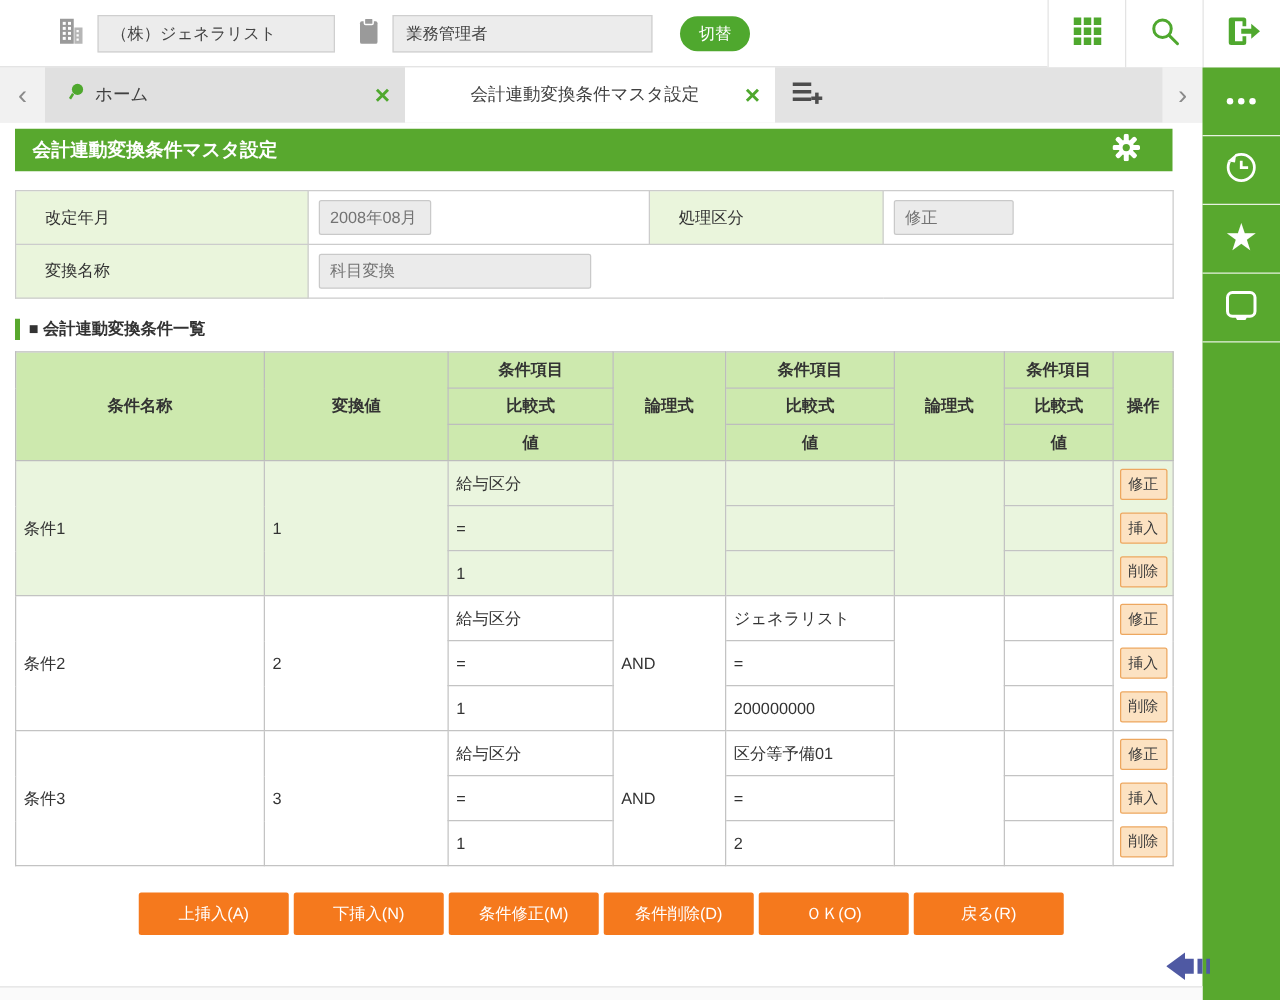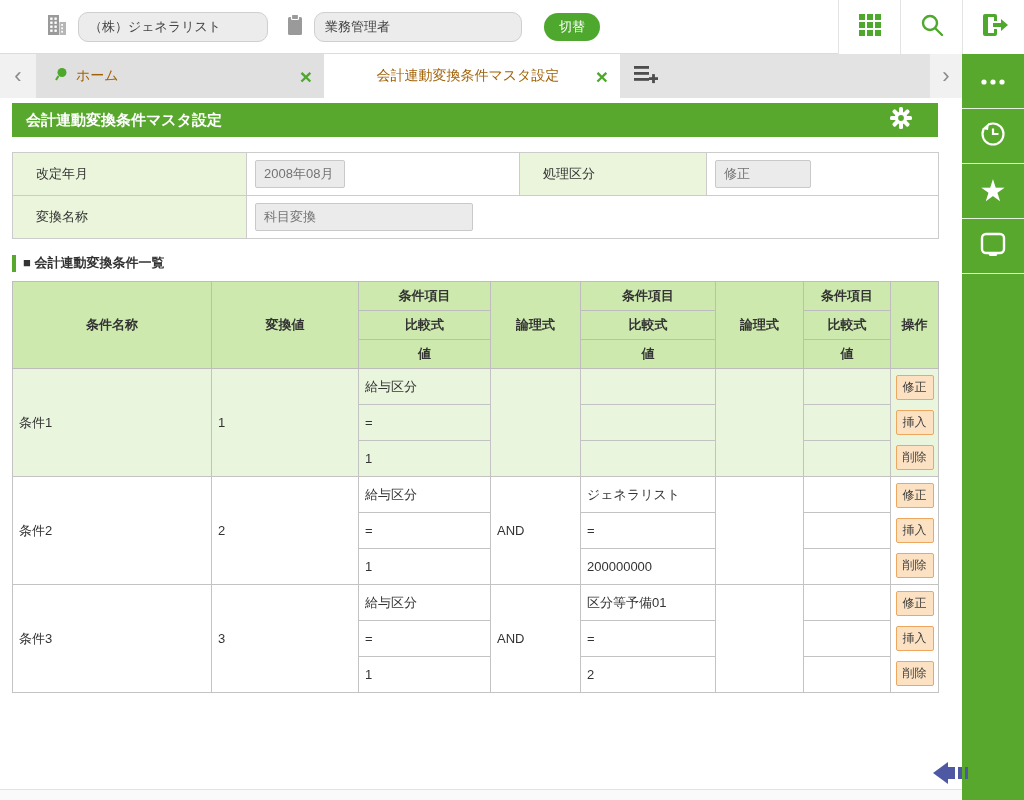--- a/index.html
+++ b/index.html
@@ -3,35 +3,35 @@
 <meta charset="utf-8">
 <style>
   * { margin:0; padding:0; box-sizing:border-box; }
   html,body { width:1024px; height:800px; }
   body { font-family:"Liberation Sans","DejaVu Sans",sans-serif; background:#fff; overflow:hidden; }
   .app { position:relative; width:1024px; height:800px; background:#fff; }
 
   
   .topbar { position:absolute; top:0; left:0; width:1024px; height:54px; background:#fff; border-bottom:1px solid #dcdcdc; }
   .topbar-left { position:absolute; left:46px; top:0; height:54px; display:flex; align-items:center; gap:10px; }
-  .field { height:30px; background:#ececec; border:1px solid #cfcfcf; border-radius:10px; padding:0 10px; font-size:13px; color:#444; font-family:inherit; }
+  .field { height:30px; background:#ececec; border:1px solid #cfcfcf; border-radius:0; padding:0 10px; font-size:13px; color:#444; font-family:inherit; }
   .company-field { width:190px; }
   .role-field { width:208px; }
   .switch-btn { height:28px; padding:0 15px; margin-left:12px; background:#4fa82e; color:#fff; border:none; border-radius:14px; font-size:13px; font-family:inherit; cursor:pointer; }
   .topbar-right { position:absolute; right:0; top:0; height:54px; display:flex; }
   .tb-cell { width:62px; height:54px; display:flex; align-items:center; justify-content:center; border-left:1px solid #e3e3e3; cursor:pointer; background:#fff; }
 
   
   .tabbar { position:absolute; top:54px; left:0; width:962px; height:44px; background:#e5e5e5; display:flex; }
   .chev { width:36px; height:44px; display:flex; align-items:center; justify-content:center; background:#f1f1f1; color:#8a8a8a; font-size:22px; cursor:pointer; }
   .chev-right { width:32px; }
   .tab { display:flex; align-items:center; height:44px; cursor:pointer; }
   .tab-home { width:288px; background:#e0e0e0; padding:0 12px 0 18px; gap:8px; }
   .tab-active { width:296px; background:#fff; padding:0 12px 0 16px; }
-  .tab-label { font-size:14px; color:#a16207; flex:1; }
+  .tab-label { font-size:14px; color:#404040; flex:1; }
   .tab-active .tab-label { text-align:center; }
   .close-x { color:#4fa82e; font-size:21px; font-weight:bold; line-height:1; cursor:pointer; }
   .tab-filler { flex:1; display:flex; align-items:center; padding-left:14px; background:#e3e3e3; }
 
   
   .sidebar { position:absolute; top:54px; right:0; width:62px; height:746px; background:#58a82e; display:flex; flex-direction:column; }
   .sb-cell { height:55px; display:flex; align-items:center; justify-content:center; border-bottom:1px solid rgba(255,255,255,.85); cursor:pointer; }
   .sb-fill { flex:1; }
   .star-glyph { font-family:"DejaVu Sans",sans-serif; font-size:30px; color:#fff; line-height:1; }
 
@@ -367,20 +367,28 @@
       <td></td>
     </tr>
     <tr>
       <td>1</td>
       <td>2</td>
       <td></td>
     </tr>
   </tbody>
     </table>
 
+  <div class="footer">
+    <button class="f-btn">上挿入(A)</button>
+    <button class="f-btn">下挿入(N)</button>
+    <button class="f-btn">条件修正(M)</button>
+    <button class="f-btn">条件削除(D)</button>
+    <button class="f-btn">ＯＫ(O)</button>
+    <button class="f-btn">戻る(R)</button>
+  </div>
 
   <div class="bottom-strip"></div>
 
   <span class="collapse-arrow">
     <svg width="36" height="28" viewBox="0 0 36 28">
         <g fill="#4f59a3">
       <polygon points="0,14 15,3 15,25"></polygon>
       <rect x="15" y="8" width="7" height="12"></rect>
       <rect x="25" y="8" width="4" height="12"></rect>
       <rect x="32" y="8" width="3" height="12"></rect>

